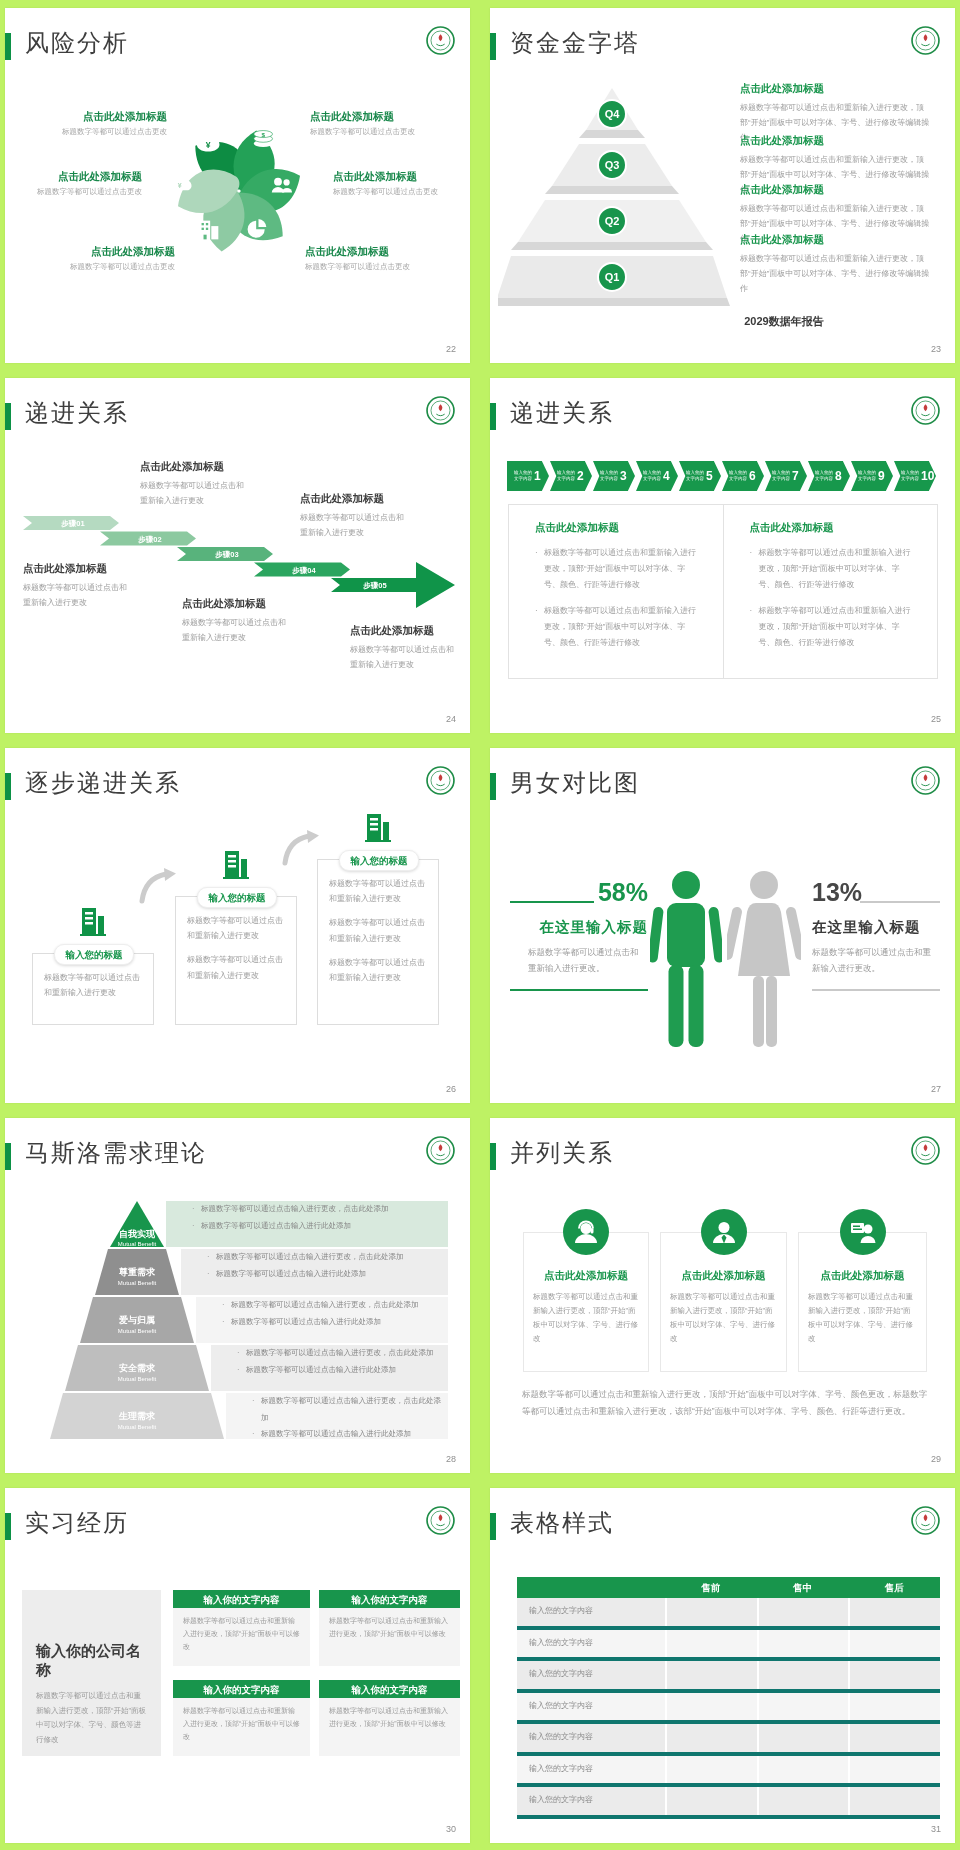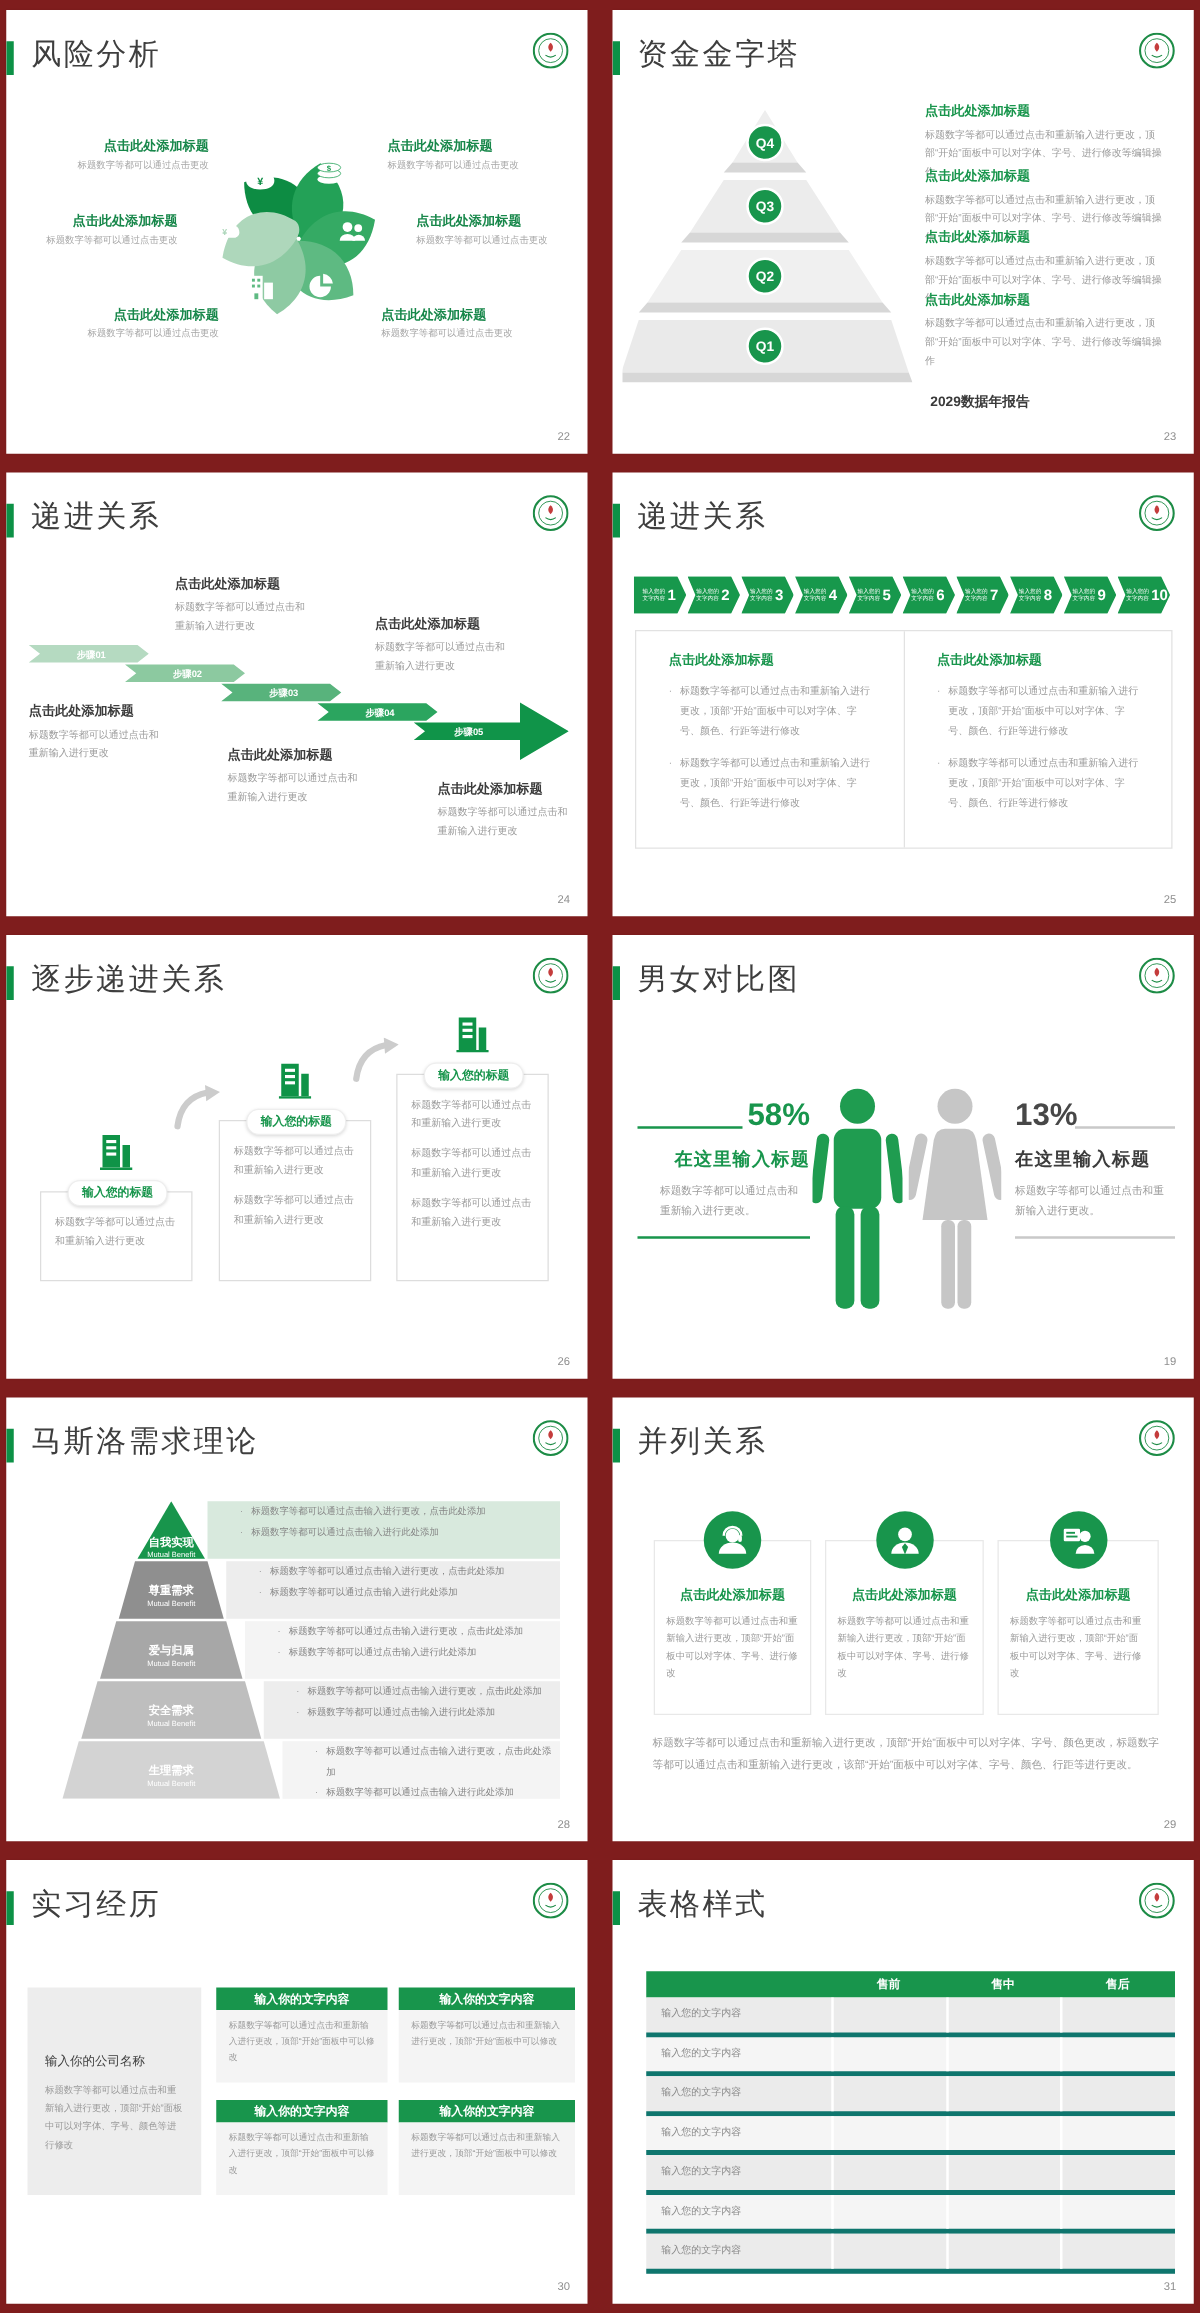--- a/index.html
+++ b/index.html
@@ -1,16 +1,16 @@
 <!DOCTYPE html>
 <html><head>
 <meta charset="utf-8">
 <style>
   html,body{margin:0;padding:0;background:#ececec;font-family:"Liberation Sans","DejaVu Sans",sans-serif;}
-  .grid{width:960px;box-sizing:border-box;padding:8px 5px;display:grid;grid-template-columns:465px 465px;grid-auto-rows:355px;gap:15px 20px;background:#7f1d1d;}
+  .grid{width:960px;box-sizing:border-box;padding:8px 5px;display:grid;grid-template-columns:465px 465px;grid-auto-rows:355px;gap:15px 20px;background:#bef264;}
   .slide{position:relative;width:465px;height:355px;background:#fff;overflow:hidden;box-shadow:0 0 2px rgba(0,0,0,.08);}
   .abs{position:absolute;}
   .accent{position:absolute;left:0;top:25px;width:6px;height:27px;background:#0c9146;}
   .stitle{position:absolute;left:20px;top:19px;font-size:24px;color:#3e3e3e;letter-spacing:2px;}
   .logo{position:absolute;right:15px;top:18px;width:29px;height:29px;}
   .pagenum{position:absolute;right:14px;bottom:9px;font-size:9px;color:#8f8f8f;}
   .gt{color:#18954c;font-weight:bold;}
   .pw-t{font-size:10.5px;font-weight:bold;color:#17874a;margin-bottom:3px;white-space:nowrap;}
   .pw-s{font-size:7.5px;color:#a6a6a6;white-space:nowrap;}
   .blk-t{font-size:10.5px;font-weight:bold;color:#18954c;margin-bottom:4px;white-space:nowrap;}
@@ -381,21 +381,21 @@
         <rect x="58" y="37" width="10" height="54" rx="5" transform="rotate(-12 63 37)"></rect>
         <rect x="26" y="106" width="11" height="71" rx="5"></rect>
         <rect x="39" y="106" width="11" height="71" rx="5"></rect>
       </g>
     </svg>
     <div class="abs" style="left:322px;top:130px;width:58px;font-size:25px;font-weight:bold;color:#474747;">13%</div>
     <div class="abs" style="left:370px;top:153px;width:80px;height:1.5px;background:#c9c9c9;"></div>
     <div class="abs" style="left:322px;top:170px;width:138px;font-size:14.5px;font-weight:bold;color:#3c3c3c;letter-spacing:1px;">在这里输入标题</div>
     <div class="abs body-gray" style="left:322px;top:196px;width:120px;font-size:8.5px;">标题数字等都可以通过点击和重新输入进行更改。</div>
     <div class="abs" style="left:322px;top:241px;width:128px;height:1.5px;background:#c9c9c9;"></div>
-    <div class="pagenum">19</div>
+    <div class="pagenum">27</div>
   </div>
 
   <div class="slide">
     <div class="accent"></div>
     <div class="stitle">马斯洛需求理论</div>
     <svg class="logo" viewBox="0 0 28 28">
       <circle cx="14" cy="14" r="13" fill="#fff" stroke="#1d8c46" stroke-width="1.6"></circle>
       <circle cx="14" cy="14" r="9.2" fill="none" stroke="#1d8c46" stroke-width="0.7"></circle>
       <path d="M14,8 c2.4,2.2 2.4,4.6 0,6.8 c-2.4,-2.2 -2.4,-4.6 0,-6.8" fill="#c43c3c"></path>
       <path d="M10,17.5 q4,3 8,0" stroke="#1d8c46" stroke-width="0.9" fill="none"></path>
@@ -492,21 +492,21 @@
   <div class="slide">
     <div class="accent"></div>
     <div class="stitle">实习经历</div>
     <svg class="logo" viewBox="0 0 28 28">
       <circle cx="14" cy="14" r="13" fill="#fff" stroke="#1d8c46" stroke-width="1.6"></circle>
       <circle cx="14" cy="14" r="9.2" fill="none" stroke="#1d8c46" stroke-width="0.7"></circle>
       <path d="M14,8 c2.4,2.2 2.4,4.6 0,6.8 c-2.4,-2.2 -2.4,-4.6 0,-6.8" fill="#c43c3c"></path>
       <path d="M10,17.5 q4,3 8,0" stroke="#1d8c46" stroke-width="0.9" fill="none"></path>
     </svg>
     <div class="abs" style="left:17px;top:102px;width:139px;height:166px;background:#ededed;box-sizing:border-box;padding:52px 14px 0 14px;">
-      <div style="font-size:10px;font-weight:normal;color:#3d3d3d;margin-bottom:9px;">输入你的公司名称</div>
+      <div style="font-size:15px;font-weight:bold;color:#3d3d3d;margin-bottom:9px;">输入你的公司名称</div>
       <div style="font-size:7.5px;color:#9a9a9a;line-height:1.95;">标题数字等都可以通过点击和重新输入进行更改，顶部“开始”面板中可以对字体、字号、颜色等进行修改</div>
     </div>
     <div class="s30-card" style="left:168px;top:102px;width:137px;">
       <div class="s30-head">输入你的文字内容</div>
       <div class="s30-body">标题数字等都可以通过点击和重新输入进行更改，顶部“开始”面板中可以修改</div>
     </div>
     <div class="s30-card" style="left:314px;top:102px;width:141px;">
       <div class="s30-head">输入你的文字内容</div>
       <div class="s30-body">标题数字等都可以通过点击和重新输入进行更改，顶部“开始”面板中可以修改</div>
     </div>

